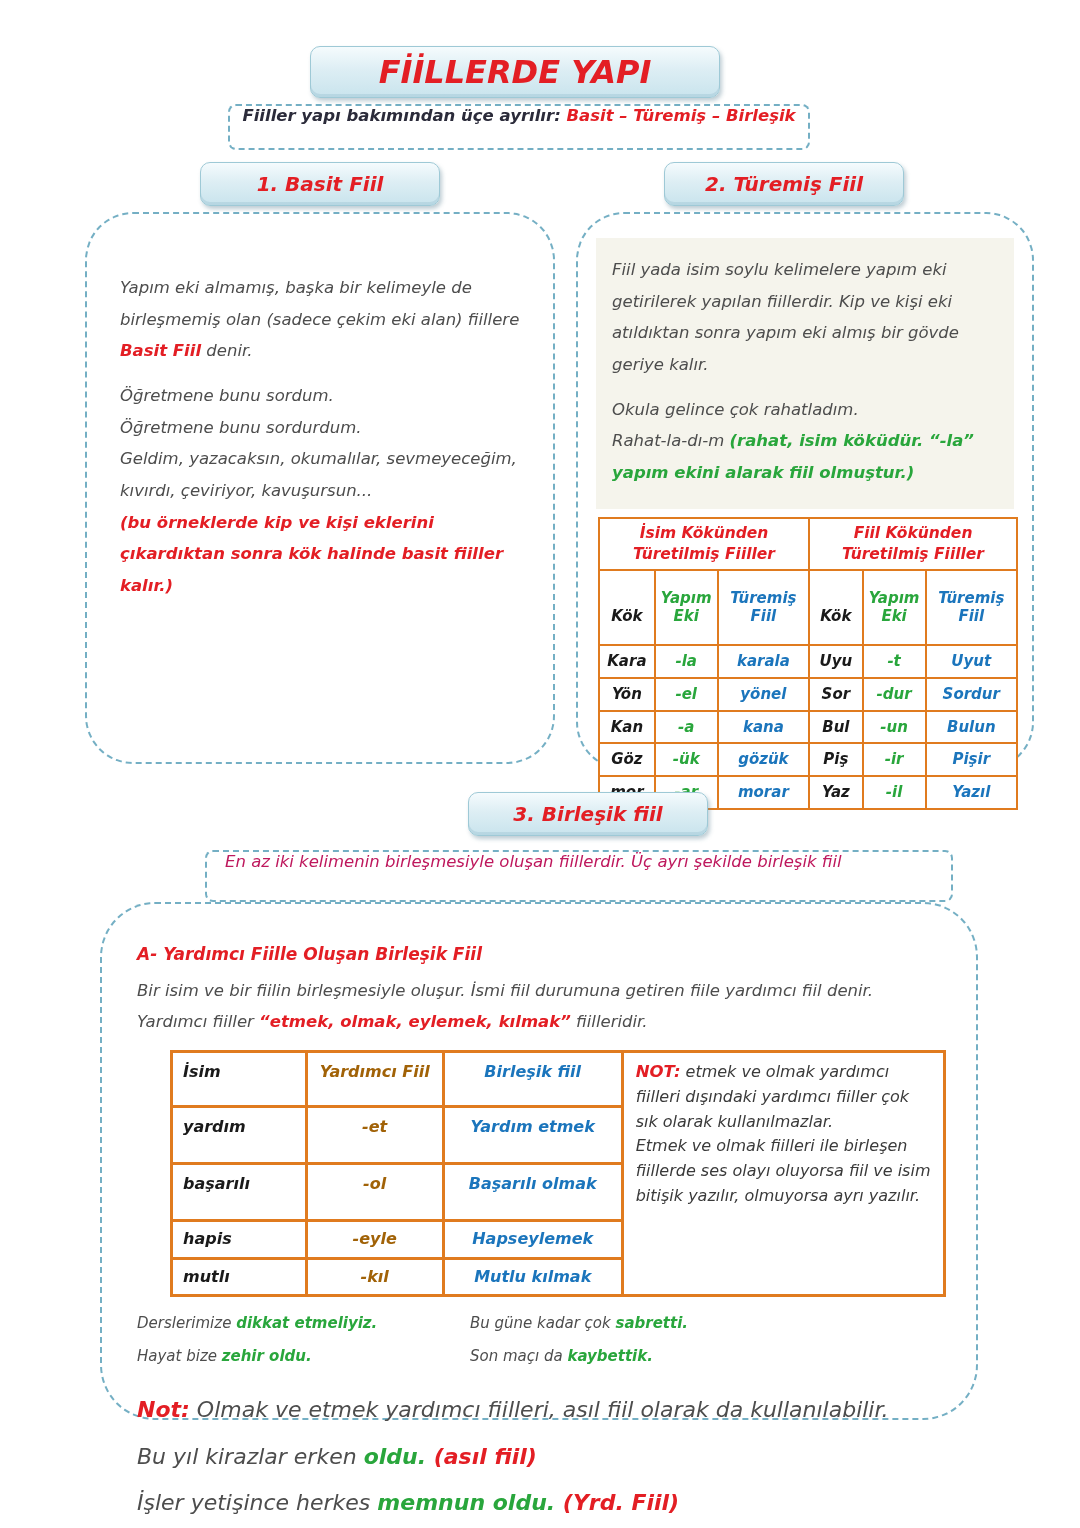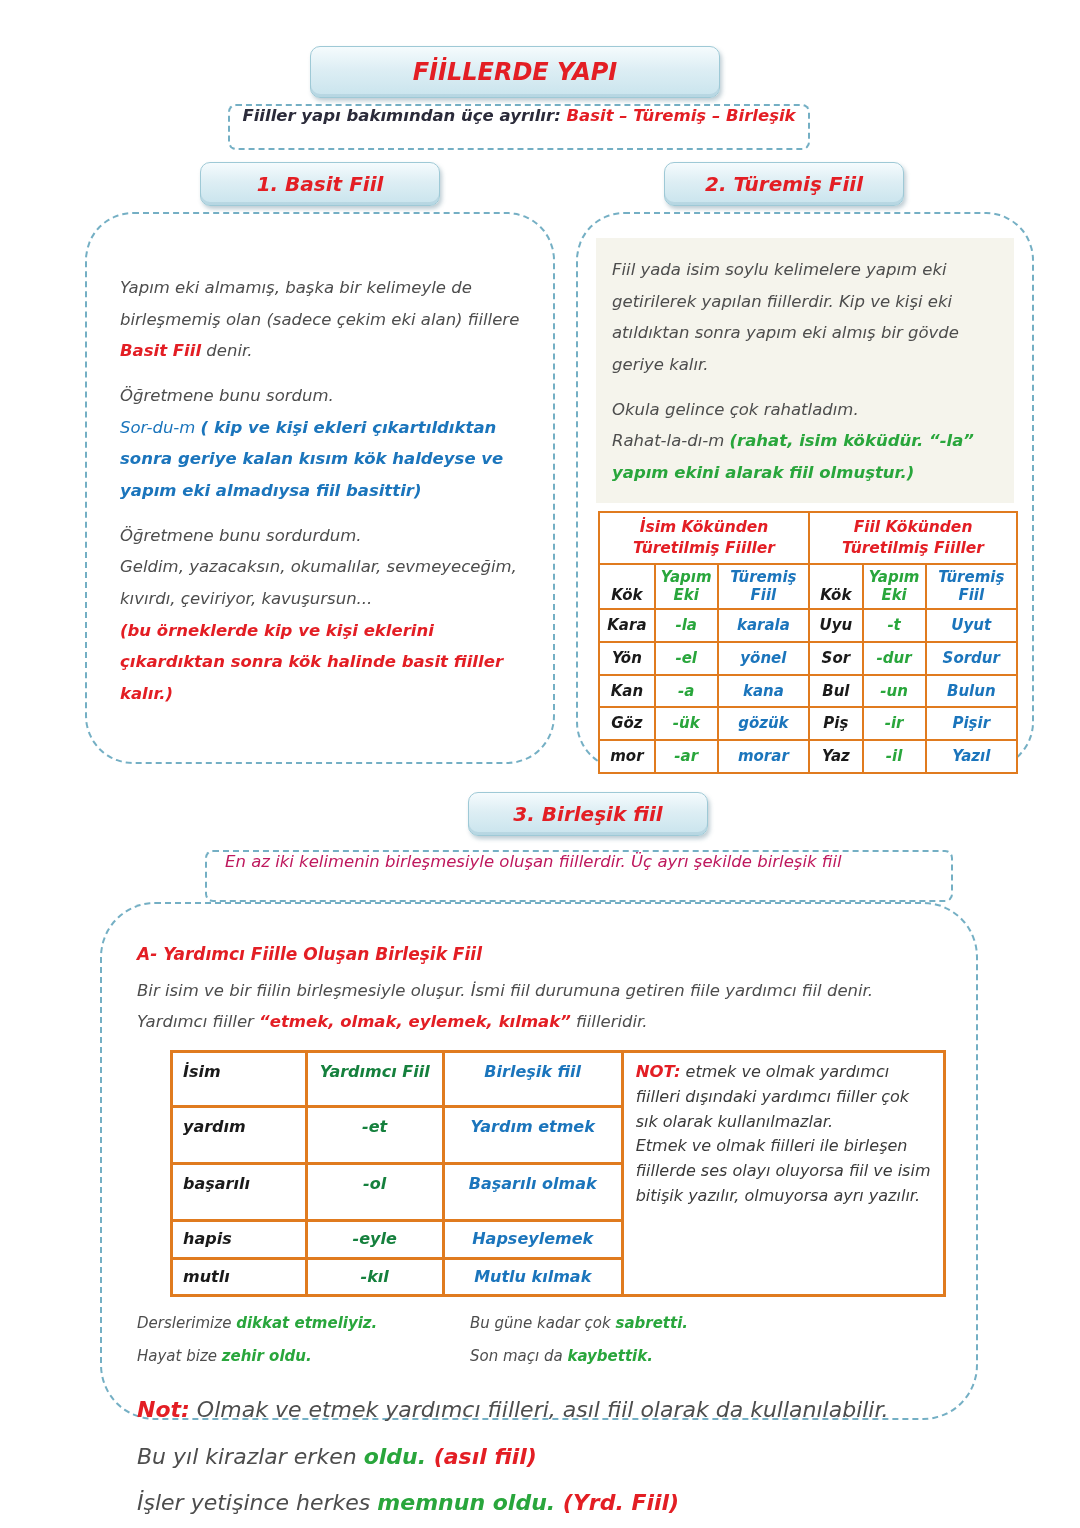--- a/index.html
+++ b/index.html
@@ -8,21 +8,21 @@
     font-family:"DejaVu Sans",sans-serif;color:#4d4d4d;
   }
   .hdr-box{
     position:absolute;border-radius:10px;
     background:linear-gradient(180deg,#f5fbfd 0%,#ddeef4 45%,#c9e4ed 100%);
     border:1px solid #9ec9d6;
     box-shadow:2px 3px 4px rgba(110,145,160,.45), inset 0 -3px 0 rgba(150,190,205,.35);
     display:flex;align-items:center;justify-content:center;
     color:#e31e24;font-weight:bold;font-style:italic;
   }
-  .title-box{left:310px;top:46px;width:408px;height:50px;font-size:24px;}
+  .title-box{left:310px;top:46px;width:408px;height:50px;font-size:32px;}
   .hdr-basit{left:200px;top:162px;width:238px;height:42px;font-size:20px;}
   .hdr-turemis{left:664px;top:162px;width:238px;height:42px;font-size:20px;}
   .hdr-birlesik{left:468px;top:792px;width:238px;height:42px;font-size:20px;}
 
   .dash-box{border:2px dashed #74afc4;position:absolute;background:#fff;}
   .intro-box{
     left:228px;top:104px;width:578px;height:42px;border-radius:8px;
     display:flex;align-items:flex-start;justify-content:center;
     font-style:italic;font-size:16.5px;color:#2b2b3a;font-weight:600;
   }
@@ -36,37 +36,37 @@
   .panel-birlesik{left:100px;top:902px;width:878px;height:518px;border-radius:55px;
     padding:34px 30px 0 35px;box-sizing:border-box;}
 
   .para{margin:0 0 13px 0;}
   .gray{color:#4d4d4d;}
   .blue{color:#1b75bc;}
   .blue-b{color:#1b75bc;font-weight:bold;}
   .red-b{color:#e31e24;font-weight:bold;}
   .green-b{color:#29a63c;font-weight:bold;}
 
-  .beige{background:#f5f4ec;padding:16px 14px 14px 16px;margin-bottom:8px;}
+  .beige{background:#f5f4ec;padding:16px 14px 20px 16px;margin-bottom:8px;}
 
   table{border-collapse:collapse;}
   .tur-table{width:420px;margin-left:2px;font-style:italic;}
   .tur-table td,.tur-table th{border:2.5px solid #e07b1f;background:#fff;
     text-align:center;padding:1px 2px;font-size:15px;}
   .tur-table .group-hdr{color:#e31e24;font-weight:bold;font-size:15.5px;line-height:1.35;padding:4px 10px;}
-  .tur-table .sub-hdr td{vertical-align:bottom;line-height:1.25;padding:3px 2px;font-weight:bold;}
+  .tur-table .sub-hdr td{vertical-align:bottom;line-height:1.25;padding:18px 2px;font-weight:bold;}
   .tur-table .c-kok{color:#1a1a1a;font-weight:bold;width:55px;}
   .tur-table .c-eki{color:#29a63c;font-weight:bold;width:60px;}
   .tur-table .c-fiil{color:#1b75bc;font-weight:bold;width:95px;}
 
   .bir-row{display:flex;align-items:stretch;margin-top:12px;padding-left:33px;}
   .bir-table{width:482px;font-style:italic;}
   .bir-table td{border:3px solid #e07b1f;background:#fff;font-size:16px;padding:2px 10px;}
   .bir-table .col-isim{width:150px;text-align:left;color:#1a1a1a;font-weight:bold;}
-  .bir-table .col-yrd{width:146px;text-align:center;color:#15803d;font-weight:bold;}
+  .bir-table .col-yrd{width:146px;text-align:center;color:#a16207;font-weight:bold;}
   .bir-table .col-bir{width:186px;text-align:center;color:#1b75bc;font-weight:bold;}
   .bir-table .tall td{height:48px;vertical-align:top;padding-top:4px;}
   .bir-table .short td{height:22px;vertical-align:middle;}
   .bir-table .hdr td{height:46px;vertical-align:top;padding-top:4px;}
 
   .not-box{border:3px solid #e07b1f;margin-left:-3px;width:344px;box-sizing:border-box;
     padding:6px 10px 0 12px;font-style:italic;font-size:16px;line-height:1.55;color:#3a3a3a;}
   .not-box .red-b{font-size:16.5px;}
 
   .examples{display:flex;margin-top:10px;}
@@ -93,23 +93,20 @@
 </div>
 <div class="hdr-box hdr-turemis">
   <span>2. Türemiş Fiil</span>
 </div>
 
 <div class="dash-box panel panel-basit">
   <p class="para gray">
     <span>Yapım eki almamış, başka bir kelimeyle de birleşmemiş olan (sadece çekim eki alan) fiillere </span><span class="red-b">Basit Fiil</span><span> denir.</span>
   </p>
   <p class="para gray" style="margin-bottom:0;">Öğretmene bunu sordum.</p>
-  <p class="para">
-    <span class="blue">Sor-du-m </span><span class="blue-b">( kip ve kişi ekleri çıkartıldıktan sonra geriye kalan kısım kök haldeyse ve yapım eki almadıysa fiil basittir)</span>
-  </p>
   <p class="para gray" style="margin-bottom:0;">Öğretmene bunu sordurdum.</p>
   <p class="para gray" style="margin-bottom:0;">Geldim, yazacaksın, okumalılar, sevmeyeceğim, kıvırdı, çeviriyor, kavuşursun...</p>
   <p class="para red-b">(bu örneklerde kip ve kişi eklerini çıkardıktan sonra kök halinde basit fiiller kalır.)</p>
 </div>
 
 <div class="dash-box panel panel-turemis">
   <div class="beige">
     <p class="para gray">Fiil yada isim soylu kelimelere yapım eki getirilerek yapılan fiillerdir. Kip ve kişi eki atıldıktan sonra yapım eki almış bir gövde geriye kalır.</p>
     <p class="para gray" style="margin-bottom:0;">Okula gelince çok rahatladım.</p>
     <p class="para" style="margin-bottom:0;">

